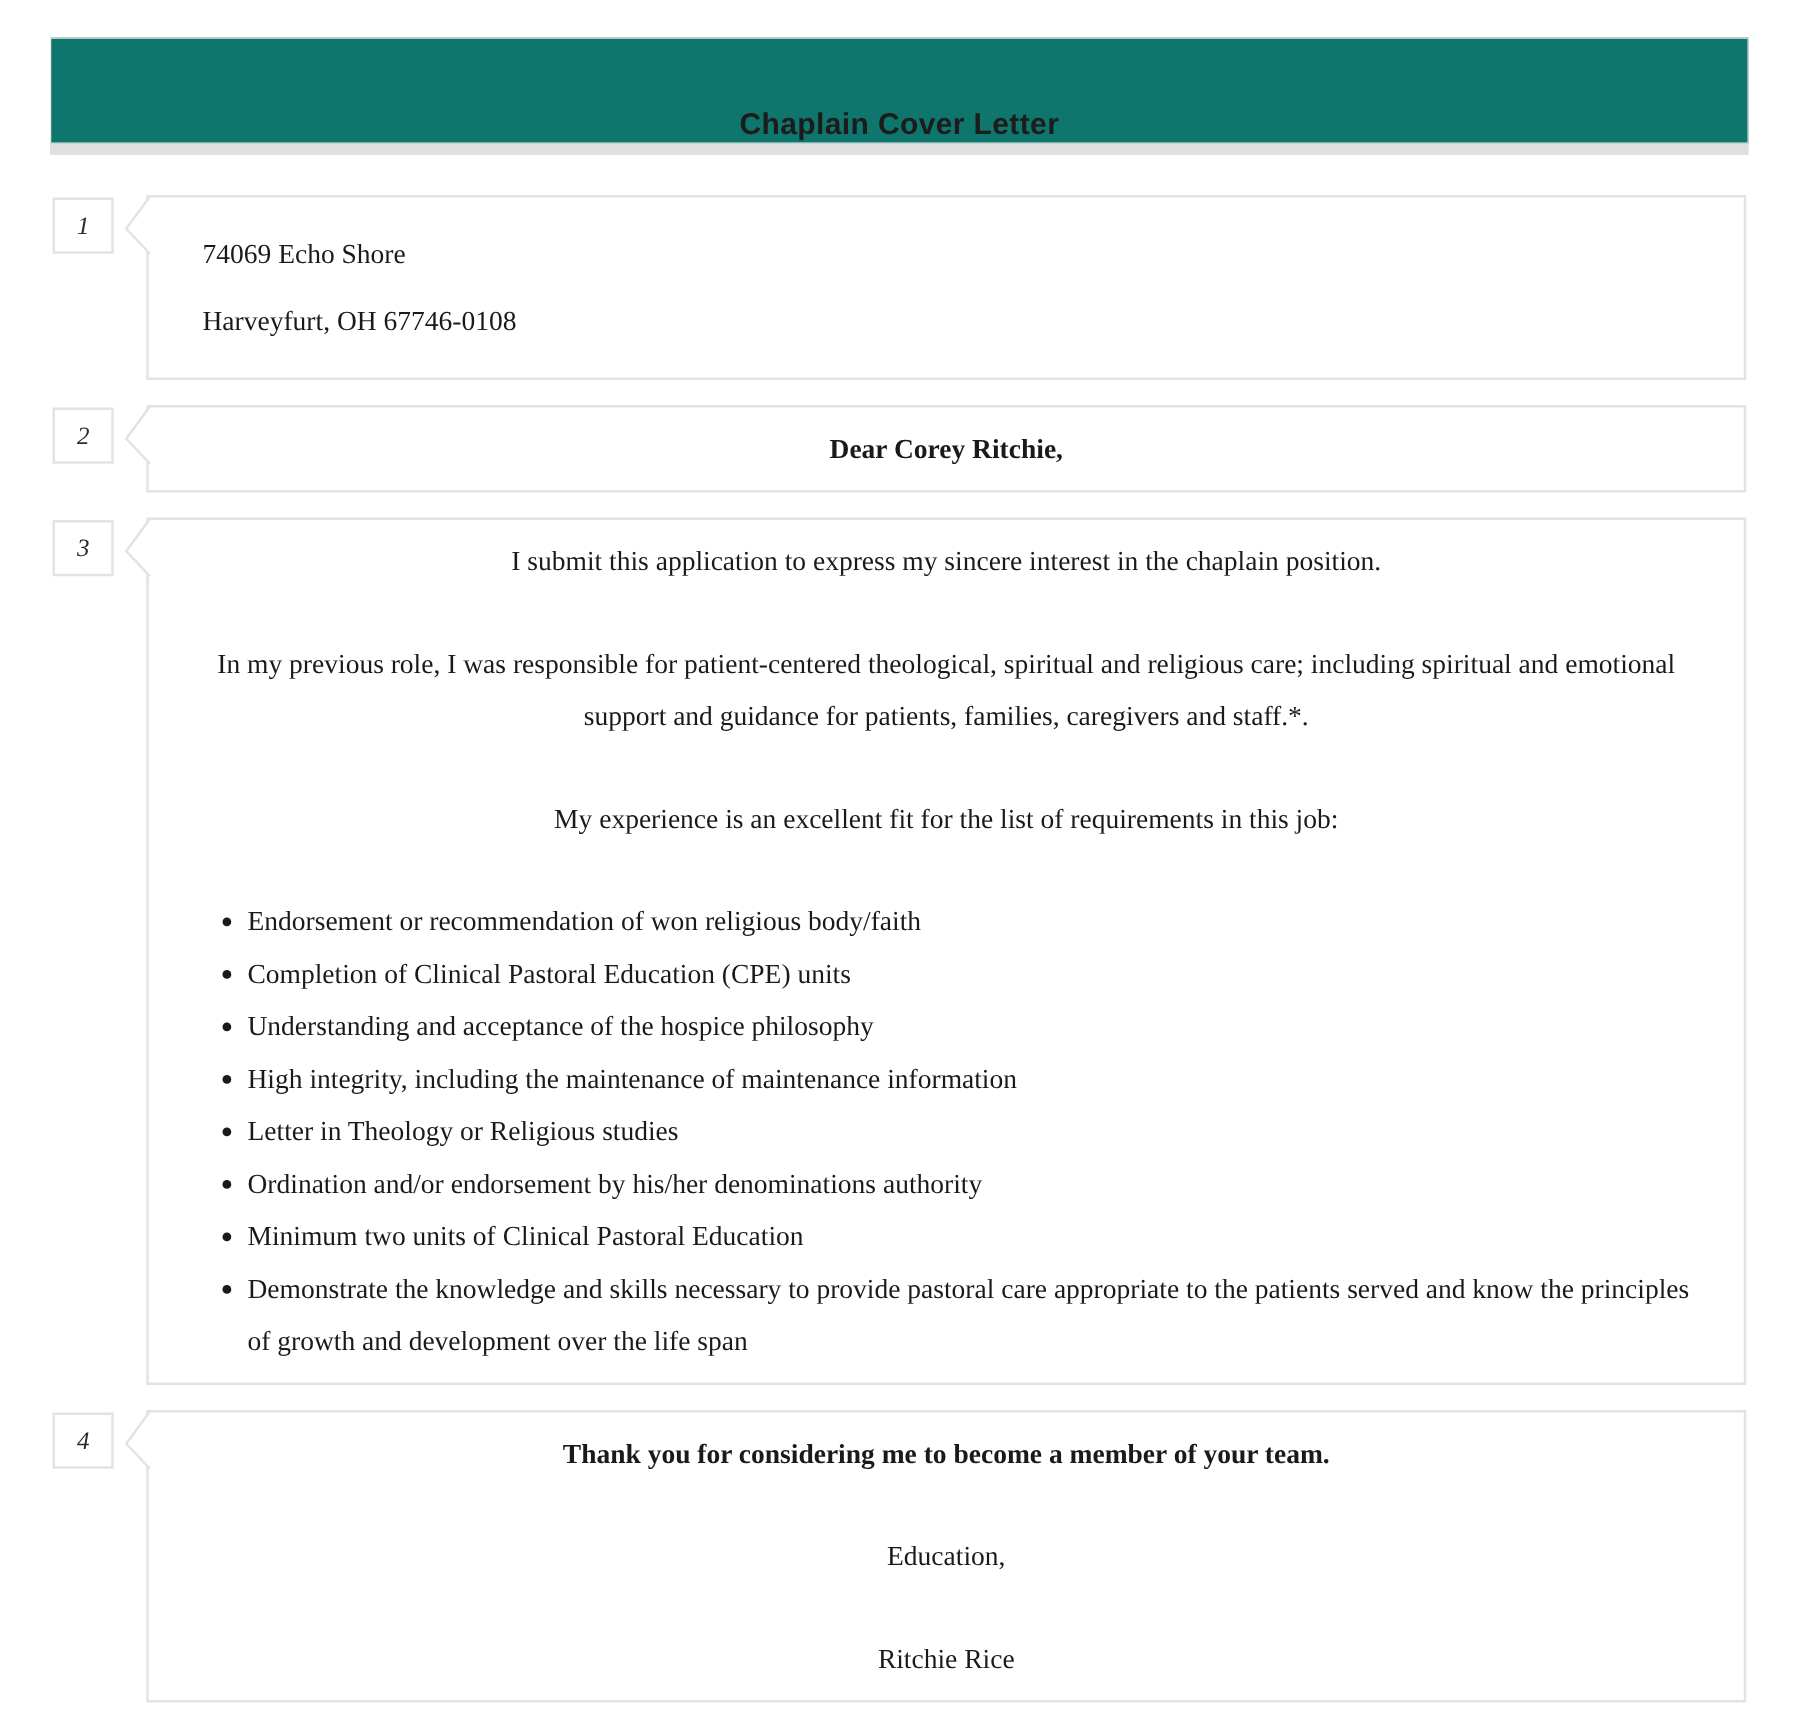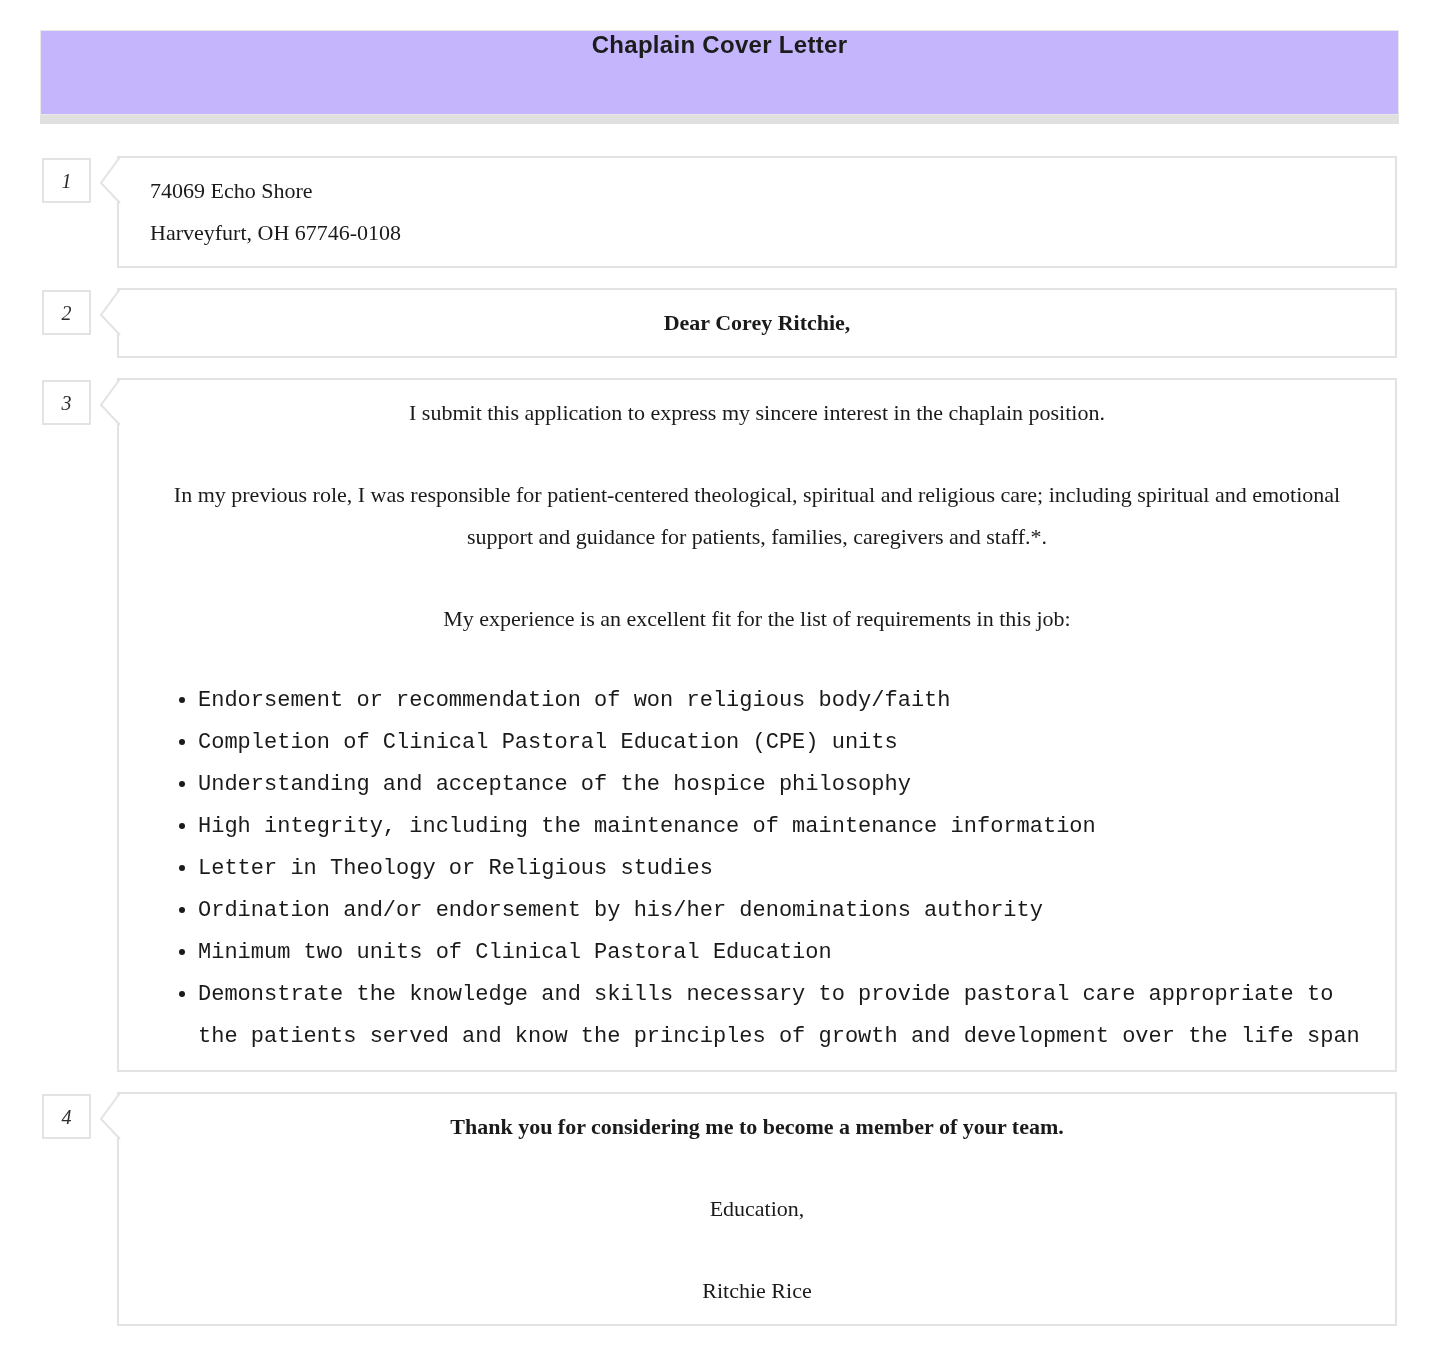--- a/index.html
+++ b/index.html
@@ -13,24 +13,24 @@
     font-family: "Liberation Serif", serif;
     color: #1a1a1a;
   }
 
   
   .header-wrap {
     margin: 30px 41px 0 40px;
   }
   .header-box {
     height: 83px;
-    background: #c4b5fd;
+    background: #0f766e;
     border: 1px solid #e8e8e8;
     display: flex;
-    align-items: flex-start;
+    align-items: flex-end;
     justify-content: center;
   }
   .header-title {
     margin: 0;
     font-family: "Liberation Sans", sans-serif;
     font-weight: bold;
     font-size: 24px;
     letter-spacing: 0.3px;
     color: #1c1c1c;
   }
@@ -87,34 +87,33 @@
     pointer-events: none;
   }
   .content p {
     margin: 0 0 40px 0;
     text-align: center;
   }
   .content p:last-child {
     margin-bottom: 0;
   }
   .line {
-    margin: 0;
+    margin: 12px;
   }
   .bold {
     font-weight: bold;
   }
   ul.req-list {
     margin: 0;
     padding: 0 0 0 48px;
     list-style: disc;
   }
   ul.req-list li {
     padding: 0;
     margin: 0;
-    font-family: Liberation Mono, monospace;
   }
 </style>
 </head>
 <body>
 
 <div class="page">
 
   <div class="header-wrap">
     <div class="header-box">
       <h1 class="header-title">Chaplain Cover Letter</h1>

